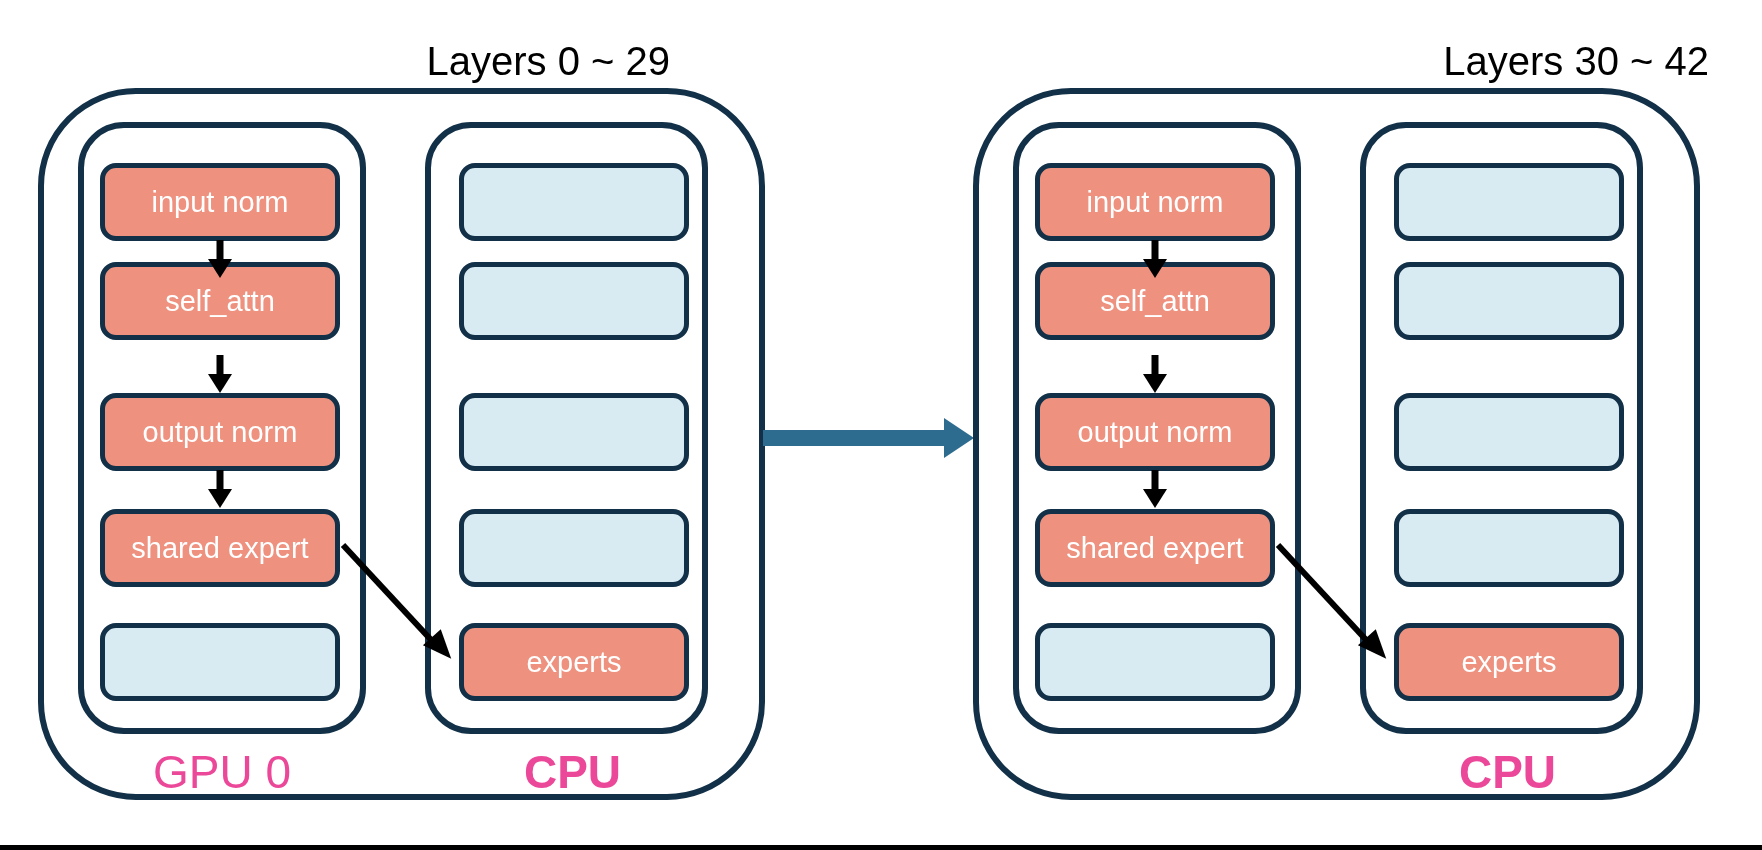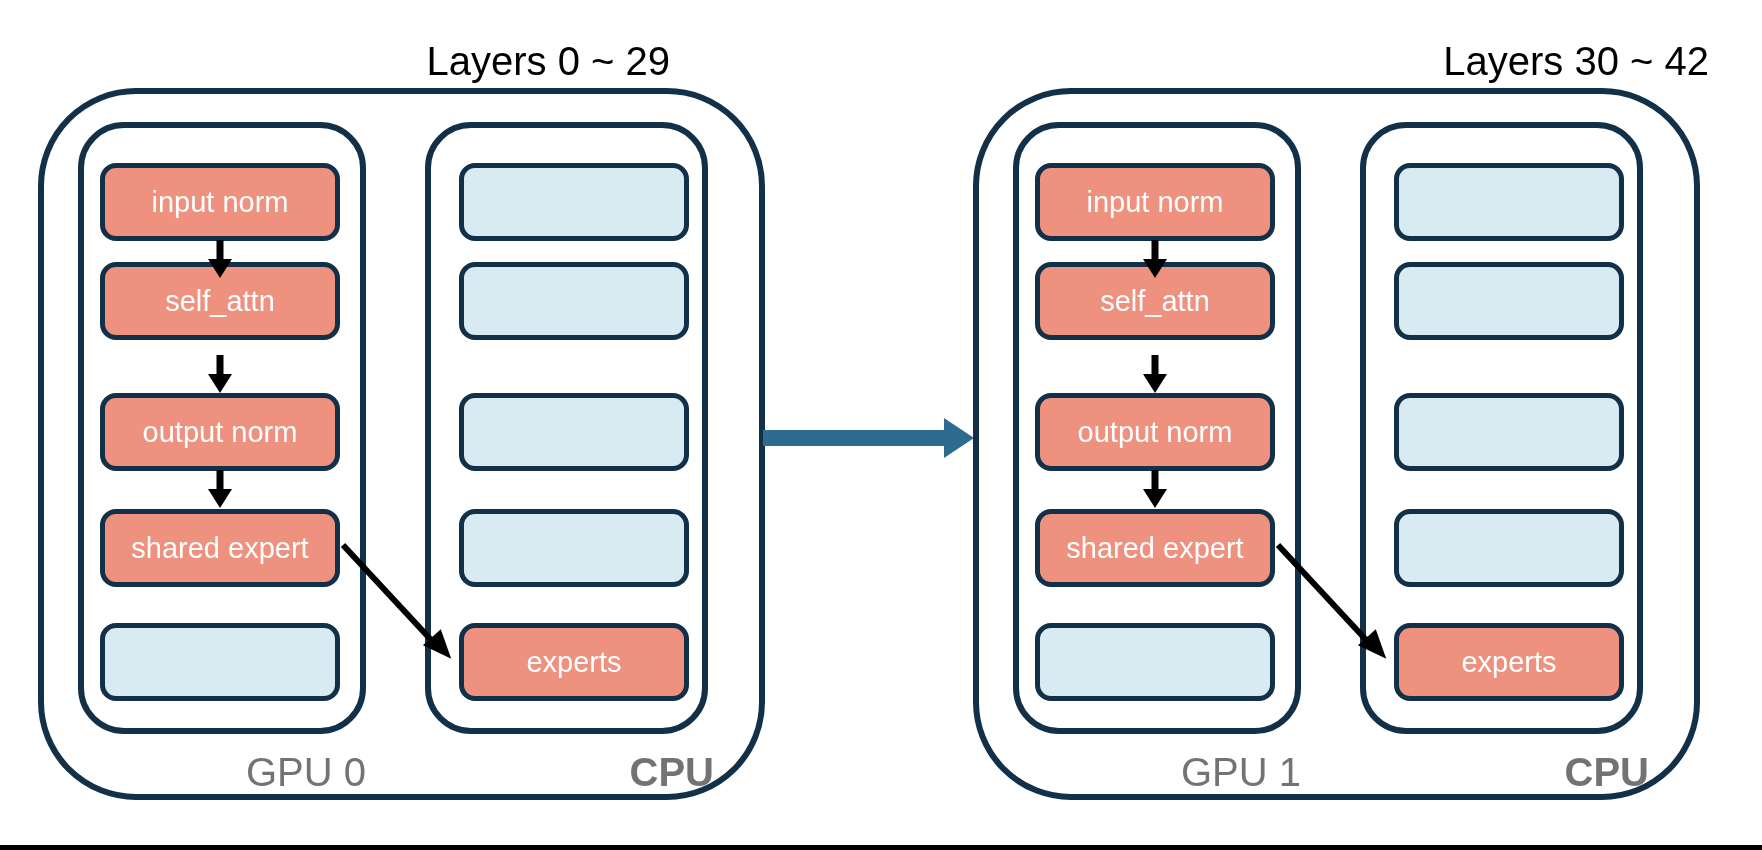--- a/index.html
+++ b/index.html
@@ -73,22 +73,22 @@
   }
   .flow-0{top:152px;} .flow-1{top:267px;} .flow-2{top:382px;}
 
   .offload-arrow{
     position:absolute;left:296px;top:444px;width:130px;height:142px;
     overflow:visible;
   }
 
   .device-label{
     position:absolute;top:660px;height:48px;
-    font-size:40px;color:#737373;
-    text-align:right;line-height:48px;
+    font-size:46px;color:#ec4899;
+    text-align:center;line-height:48px;
   }
   .gpu-label{left:40px;width:288px;}
   .cpu-label{left:393px;width:283px;font-weight:bold;}
 
   .transfer-arrow{
     position:absolute;left:763px;top:417px;width:212px;height:42px;
   }
   .transfer-label{
     position:absolute;left:789px;top:452px;width:170px;
     font-size:33px;line-height:47px;color:#000;
@@ -202,18 +202,17 @@
     <svg class="flow-arrow flow-2" viewBox="0 0 28 38">
       <line x1="14" y1="0" x2="14" y2="21" stroke="#000" stroke-width="7"></line>
         <polygon points="2,19 26,19 14,38" fill="#000"></polygon>
     </svg>
 
     <svg class="offload-arrow" viewBox="0 0 130 142">
       <line x1="9" y1="13" x2="100" y2="111" stroke="#000" stroke-width="6"></line>
       <polygon points="89,114 106,97 118,126" fill="#000" transform="rotate(3 104 112)"></polygon>
     </svg>
 
-    <div class="device-label gpu-label">GPU 1</div>
     <div class="device-label cpu-label">CPU</div>
   </div>
 
   <div class="bottom-edge-bar"></div>
 </div>
 
 </body></html>

